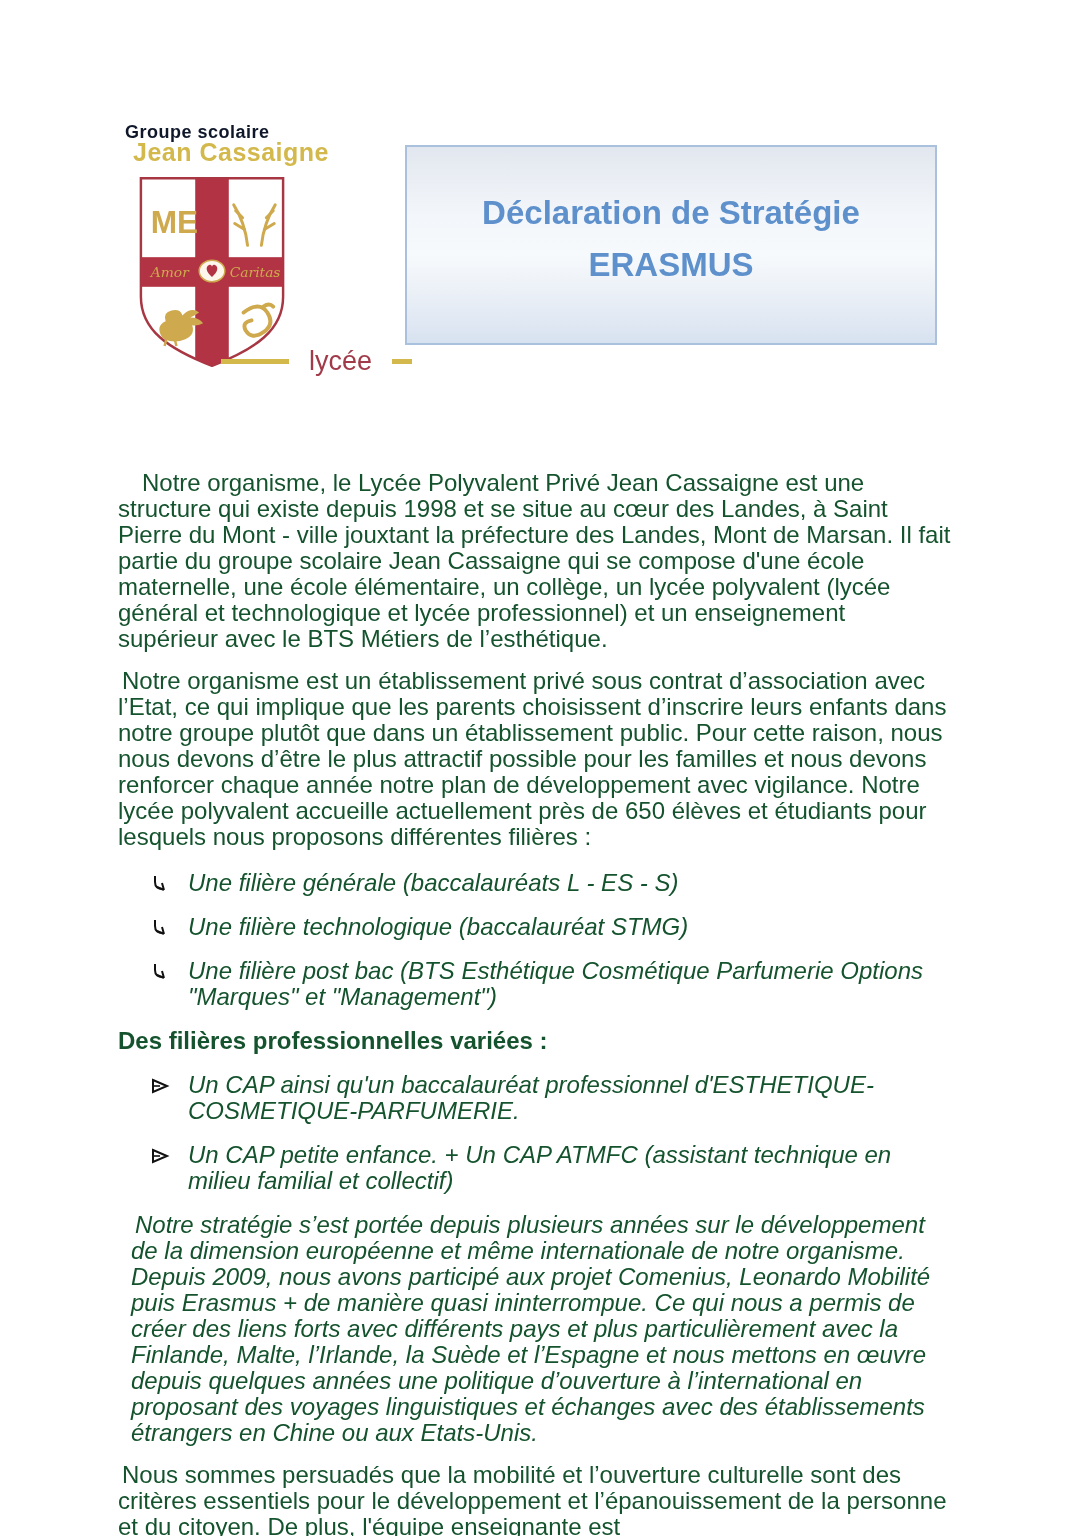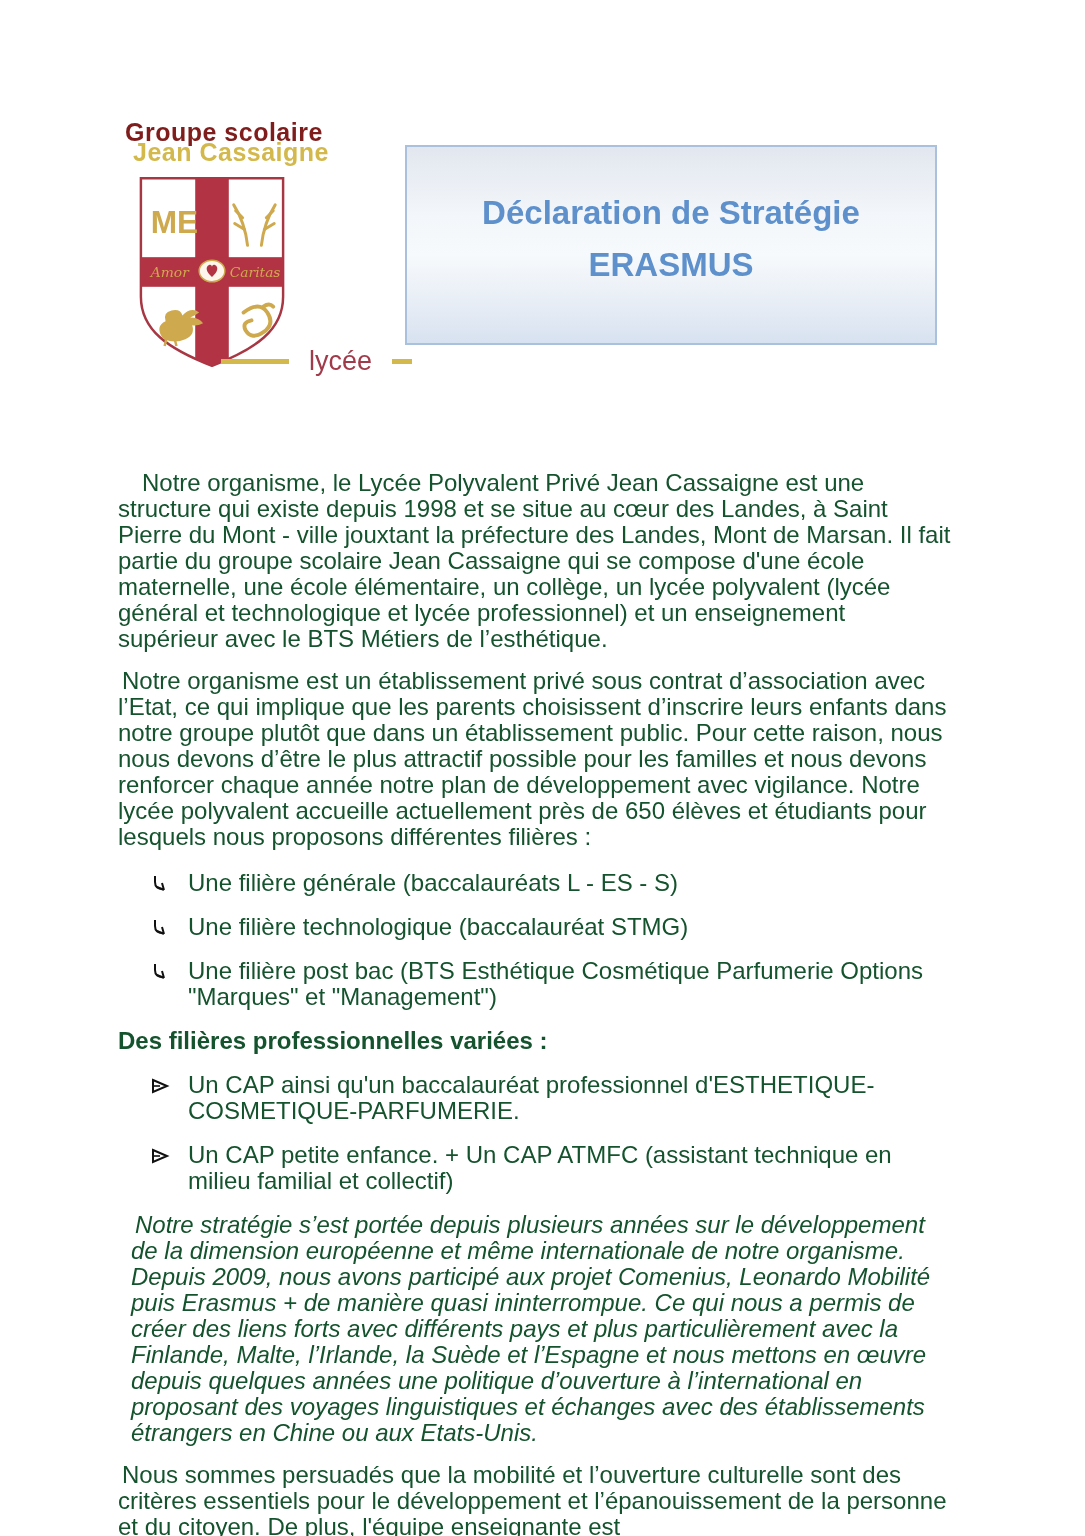--- a/index.html
+++ b/index.html
@@ -5,21 +5,21 @@
   html,body{margin:0;padding:0;background:#ffffff;}
   body{
     width:1085px;height:1536px;position:relative;overflow:hidden;
     font-family:"Liberation Sans","DejaVu Sans",sans-serif;color:#1a1a1a;
   }
   .page{position:absolute;inset:0;background:#ffffff;}
 
   
   .logo{position:absolute;left:125px;top:120px;width:270px;height:275px;}
   .logo .group-label{
-    font-size:25px;font-weight:bold;color:#7f1d1d;letter-spacing:0.5px;line-height:24px;
+    font-size:18px;font-weight:bold;color:#0f172a;letter-spacing:0.5px;line-height:24px;
   }
   .logo .school-name{
     font-size:25px;font-weight:bold;color:#d3b84b;letter-spacing:0.5px;
     margin-top:-7px;margin-left:8px;line-height:30px;
   }
   .crest{position:absolute;left:8px;top:52px;}
   .lycee-row{
     position:absolute;left:96px;top:228px;display:flex;align-items:center;gap:20px;
   }
   .lycee-bar{width:68px;height:5px;background:#d3b84b;}
@@ -42,21 +42,21 @@
     position:absolute;left:118px;top:470px;width:833px;
     font-size:24px;line-height:26px;color:#14532d;
   }
   p{margin:0;}
   .p-intro{text-indent:24px;margin-bottom:16px;}
   .p-context{text-indent:4px;margin-bottom:20px;}
   .p-strategy{text-indent:4px;margin:6px 13px 16px;font-style:italic;}
   .p-closing{text-indent:4px;}
   .section-heading{font-weight:bold;margin:2px 0 18px;}
 
-  .blist{margin:0 0 2px;}
+  .blist{margin:0 0 2px;font-style:italic;}
   .li-row{display:flex;align-items:flex-start;padding-left:32px;margin-bottom:18px;}
   .li-bullet{flex:0 0 auto;width:20px;margin-top:4px;margin-right:18px;}
   .li-text{flex:1 1 auto;}
 </style>
 </head>
 <body>
 
 <div class="page">
 
   <div class="logo">

